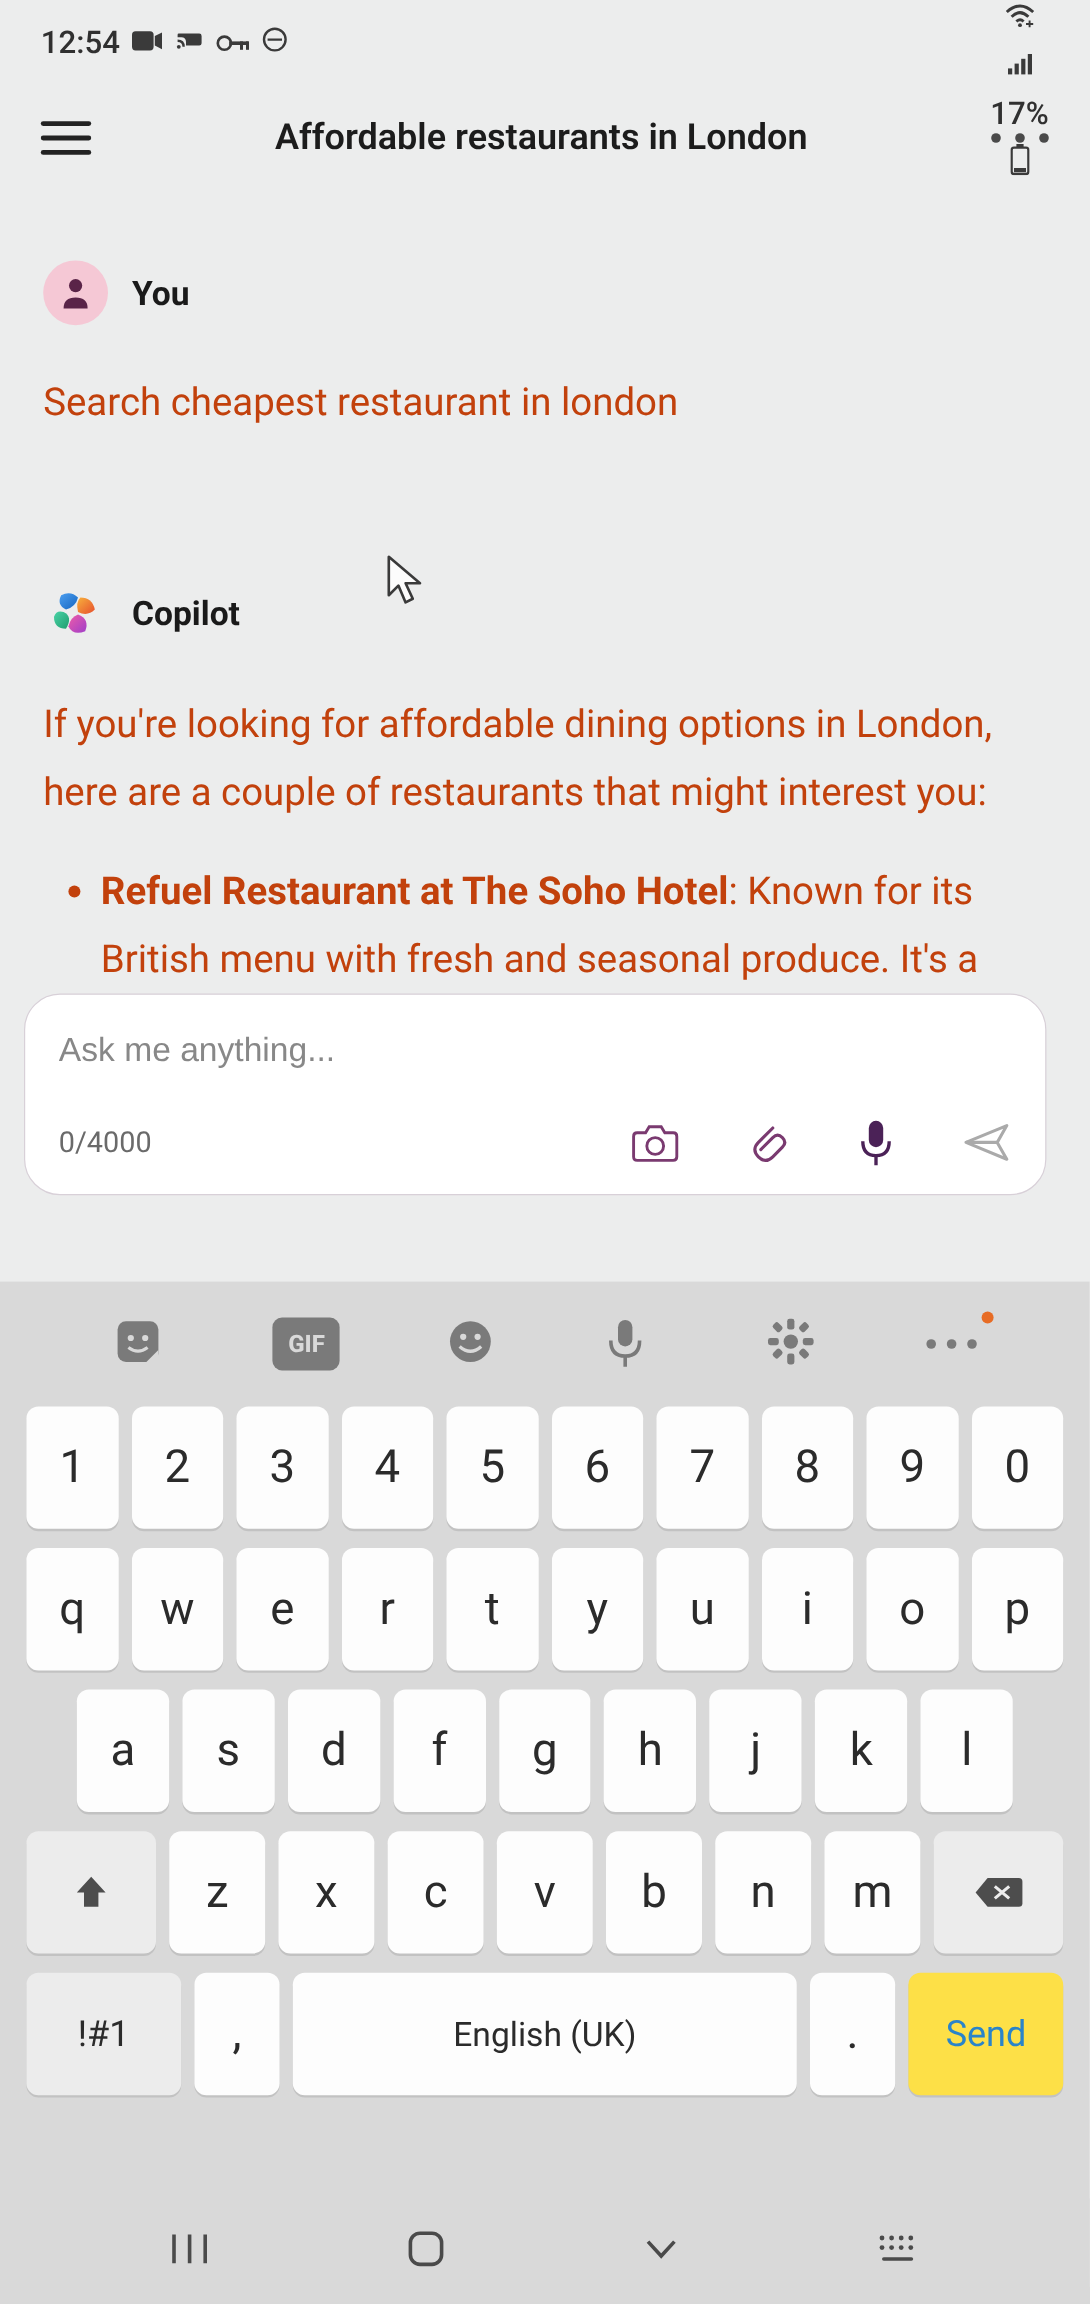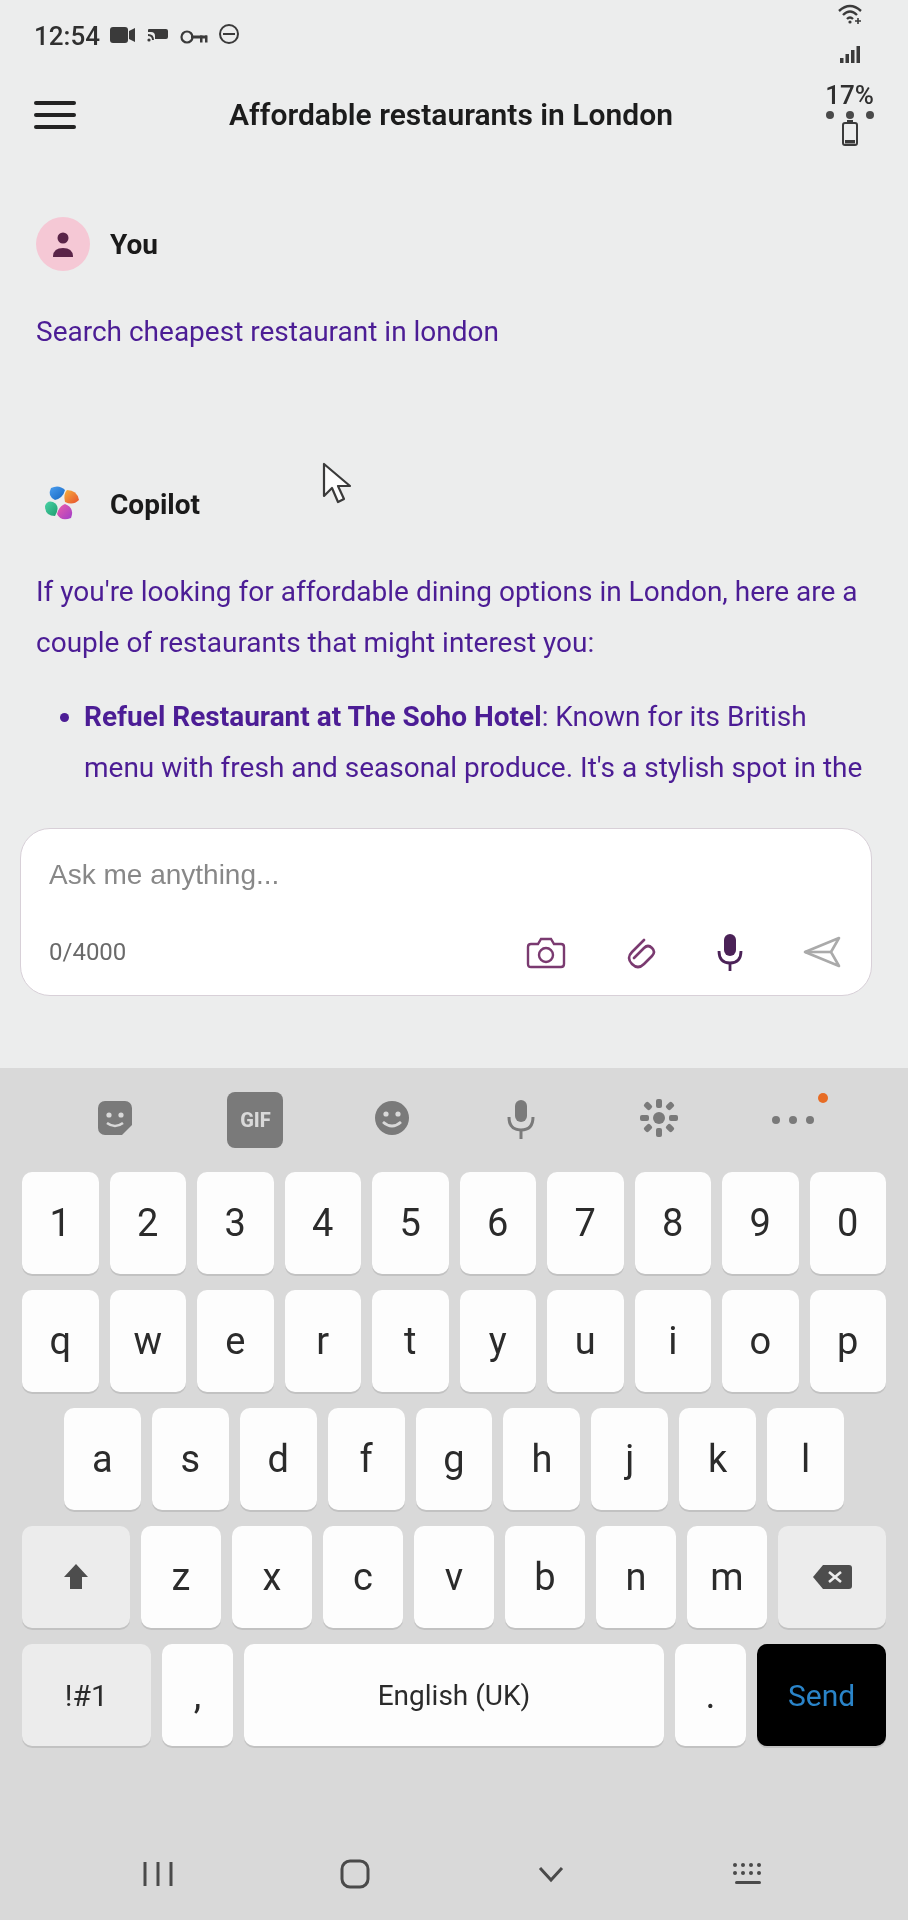--- a/index.html
+++ b/index.html
@@ -12,41 +12,41 @@
   .hamburger span { height: 4px; background: #222; border-radius: 2px; }
   .page-title { font-size: 30px; font-weight: 600; color: #1c1c1c; text-align: center; flex: 1; }
   .more-dots { width: 48px; display: flex; justify-content: space-between; }
   .more-dots span { width: 8px; height: 8px; background: #4a4a4a; border-radius: 50%; }
   .chat { padding: 60px 36px 0 36px; }
   .msg { margin-bottom: 120px; }
   .msg-head { display: flex; align-items: center; gap: 20px; margin-bottom: 34px; }
   .avatar-you { width: 54px; height: 54px; border-radius: 50%; background: #f5c8d5; display: flex; align-items: center; justify-content: center; font-size: 26px; color: #552244; }
   .avatar-copilot { width: 54px; height: 54px; border-radius: 14px; display: flex; align-items: center; justify-content: center; }
   .sender { font-size: 28px; font-weight: 700; color: #1a1a1a; }
-  .msg-body { font-size: 28px; line-height: 1.8; color: #4c1d95; margin-top: 36px; }
+  .msg-body { font-size: 32px; line-height: 1.8; color: #c2410c; margin-top: 36px; }
   .msg-body ul { margin-top: 24px; padding-left: 48px; }
   .msg-body li { margin-bottom: 10px; }
   .msg-body strong { font-weight: 700; }
   .cursor-arrow { position: absolute; left: 318px; top: 460px; }
   .input-box { position: absolute; left: 20px; right: 36px; top: 828px; background: #fff; border: 1.5px solid #d8d0d8; border-radius: 30px; padding: 30px 28px 22px 28px; }
   .input-field { border: none; outline: none; width: 100%; font-size: 28px; color: #333; }
   .input-field::placeholder { color: #888; }
   .input-row2 { display: flex; align-items: center; justify-content: space-between; margin-top: 40px; }
   .char-count { font-size: 24px; color: #6a6a6a; }
   .input-icons { display: flex; align-items: center; gap: 50px; }
   .ic { width: 42px; height: 42px; display: flex; align-items: center; justify-content: center; }
   .keyboard { position: absolute; left: 0; right: 0; top: 1068px; bottom: 0; background: #d9d9d9; }
   .kb-top { height: 104px; display: flex; align-items: center; justify-content: space-around; padding: 0 50px; }
   .kb-top .tic { width: 46px; height: 46px; }
   .kb-row { display: flex; gap: 11px; padding: 0 22px; margin-bottom: 16px; }
   .key { flex: 1; height: 102px; background: #fdfdfd; border-radius: 10px; display: flex; align-items: center; justify-content: center; font-size: 38px; color: #2b2b2b; box-shadow: 0 2px 0 rgba(0,0,0,0.1); cursor: pointer; }
   .key.wide { flex: 1.35; }
   .key.space { flex: 4.4; font-size: 28px; }
   .key.fn { background: #ececec; }
-  .key.send { color: #2a84c9; background:#000000; font-size: 30px; }
+  .key.send { color: #2a84c9; background:#fde047; font-size: 30px; }
   .dot-badge { position: relative; }
   .dot-badge::after { content: ""; position: absolute; top: -4px; right: -14px; width: 10px; height: 10px; background: #e76c25; border-radius: 50%; }
   .navbar { position: absolute; bottom: 0; left: 0; right: 0; height: 88px; display: flex; align-items: center; justify-content: space-around; padding: 0 60px; background:#d9d9d9; }
 </style>
 </head>
 <body>
 
 <div class="status-bar">
   <div class="status-left">
     <span>12:54</span>
@@ -229,21 +229,21 @@
   <div class="kb-top">
     <div class="tic">
       <svg width="42" height="42" viewBox="0 0 42 42">
           <rect x="4" y="4" width="34" height="34" rx="7" fill="#7a7a7a"></rect>
           <circle cx="15" cy="18" r="2.6" fill="#d9d9d9"></circle>
           <circle cx="27" cy="18" r="2.6" fill="#d9d9d9"></circle>
           <path d="M13 26 Q21 32 29 26" fill="none" stroke="#d9d9d9" stroke-width="2.6"></path>
           <path d="M28 38 L38 28 L38 38 Z" fill="#d9d9d9"></path>
         </svg>
     </div>
-    <div class="tic" style="width:56px;height:56px;background:#7a7a7a;border-radius:8px;display:flex;align-items:center;justify-content:center;color:#d9d9d9;font-weight:800;font-size:20px">GIF</div>
+    <div class="tic" style="width:56px;height:44px;background:#7a7a7a;border-radius:8px;display:flex;align-items:center;justify-content:center;color:#d9d9d9;font-weight:800;font-size:20px">GIF</div>
     <div class="tic">
       <svg width="42" height="42" viewBox="0 0 42 42">
           <circle cx="21" cy="21" r="17" fill="#7a7a7a"></circle>
           <circle cx="15" cy="17" r="2.6" fill="#d9d9d9"></circle>
           <circle cx="27" cy="17" r="2.6" fill="#d9d9d9"></circle>
           <path d="M12 25 Q21 33 30 25" fill="none" stroke="#d9d9d9" stroke-width="2.8"></path>
         </svg>
     </div>
     <div class="tic">
       <svg width="32" height="44" viewBox="0 0 32 44">

